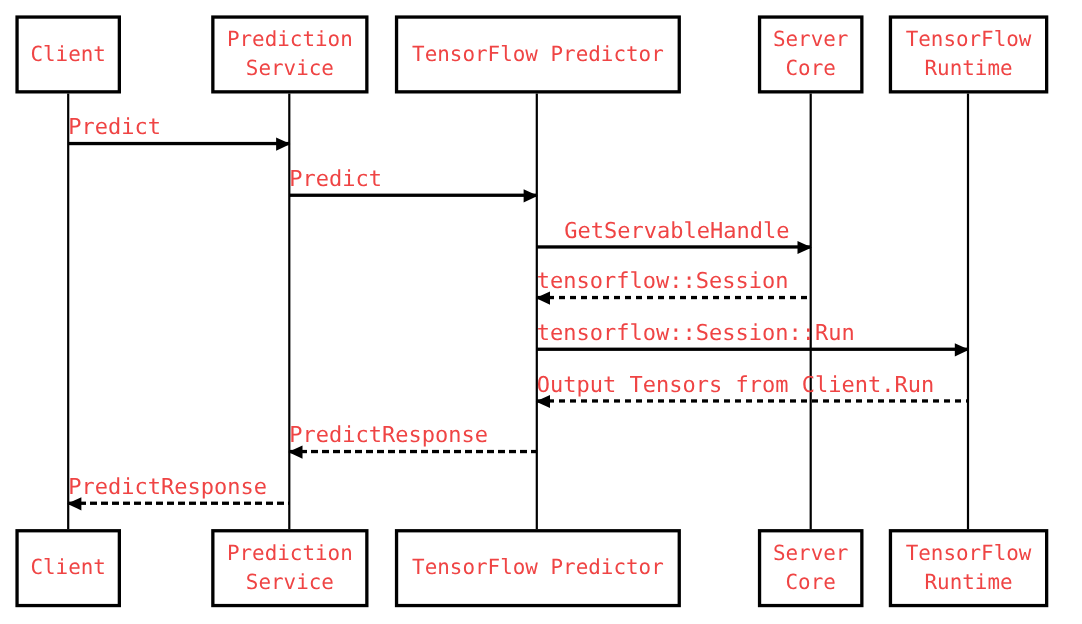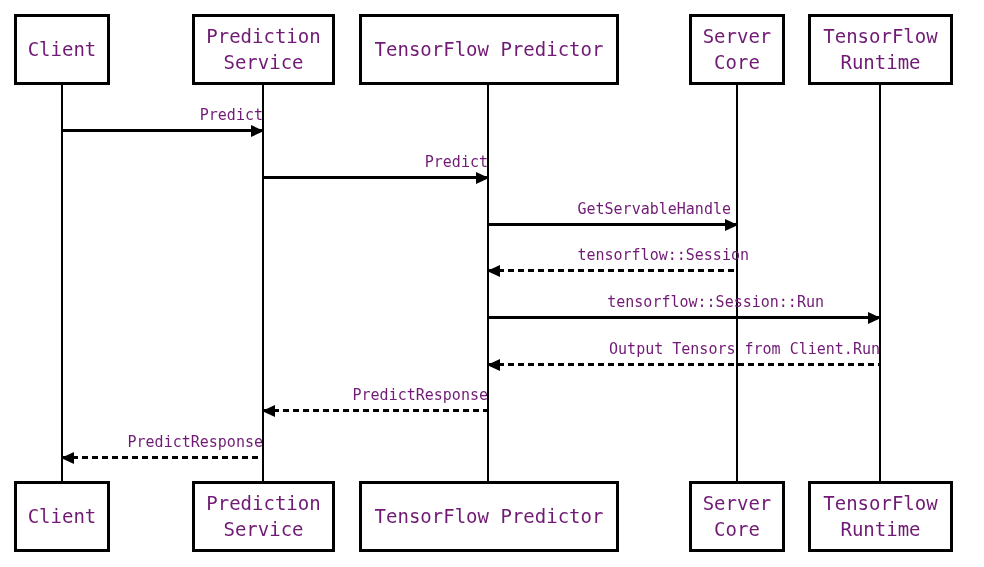--- a/index.html
+++ b/index.html
@@ -2,21 +2,21 @@
 <html><head>
 <meta charset="utf-8">
 <style>
   html, body { margin: 0; padding: 0; background: #ffffff; }
   #stage {
     position: relative;
     width: 984px;
     height: 567px;
     background: #ffffff;
     font-family: "DejaVu Sans Mono", "Liberation Mono", monospace;
-    color: #701a75;
+    color: #ef4444;
     overflow: hidden;
   }
   .box {
     position: absolute;
     box-sizing: border-box;
     border: 3px solid #000;
     background: #fff;
     display: flex;
     align-items: center;
     justify-content: center;
@@ -41,24 +41,24 @@
     position: absolute;
     width: 0; height: 0;
     border-top: 6px solid transparent;
     border-bottom: 6px solid transparent;
     top: -4.5px;
   }
   .head.right { right: -1px; border-left: 13px solid #000; }
   .head.left  { left: -1px;  border-right: 13px solid #000; }
   .msg-label {
     position: absolute;
-    font-size: 15px;
+    font-size: 20px;
     height: 24px;
     line-height: 24px;
-    text-align: right;
+    text-align: left;
     white-space: nowrap;
   }
 </style>
 </head>
 <body>
 
 <div id="stage">
 
   <div class="box" style="left:14px;  top:14px; width:96px;">Client</div>
   <div class="box" style="left:192px; top:14px; width:143px;">Prediction Service</div>
@@ -75,21 +75,21 @@
   <div class="msg-label" style="left:62px; top:103px; width:201px;">Predict</div>
   <div class="msg-line solid" style="left:62px; top:129px; width:201px;">
     <div class="head right"></div>
   </div>
 
   <div class="msg-label" style="left:263px; top:150px; width:225px;">Predict</div>
   <div class="msg-line solid" style="left:263px; top:176px; width:225px;">
     <div class="head right"></div>
   </div>
 
-  <div class="msg-label" style="left:488px; top:197px; width:243px;">GetServableHandle</div>
+  <div class="msg-label" style="left:488px; top:197px; width:243px;padding-left:25px;">GetServableHandle</div>
   <div class="msg-line solid" style="left:488px; top:223px; width:249px;">
     <div class="head right"></div>
   </div>
 
   <div class="msg-label" style="left:488px; top:243px; width:261px;">tensorflow::Session</div>
   <div class="msg-line dashed" style="left:488px; top:269px; width:249px;">
     <div class="head left"></div>
   </div>
 
   <div class="msg-label" style="left:488px; top:290px; width:336px;">tensorflow::Session::Run</div>

